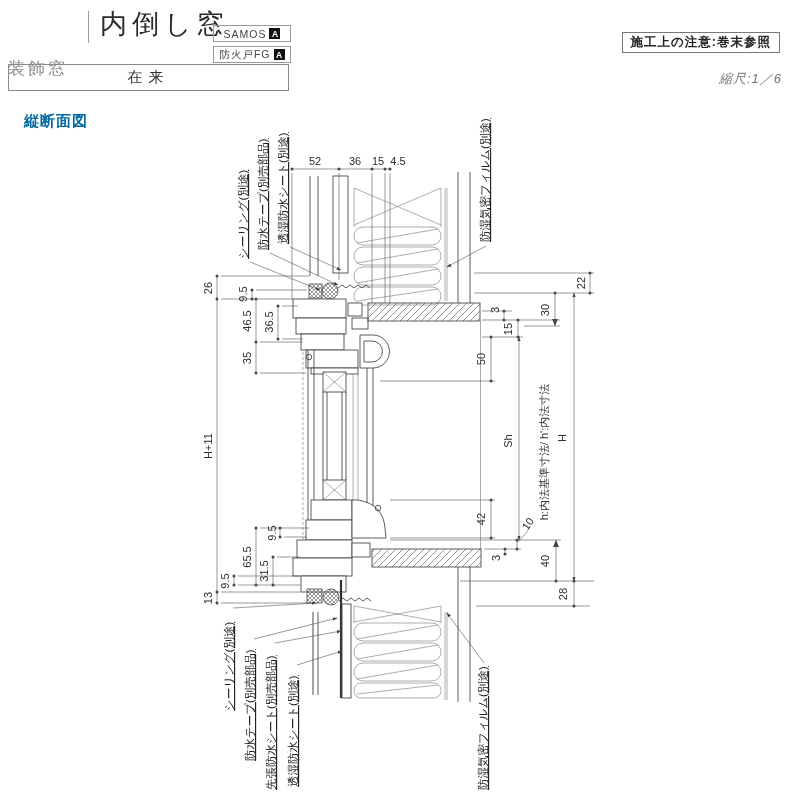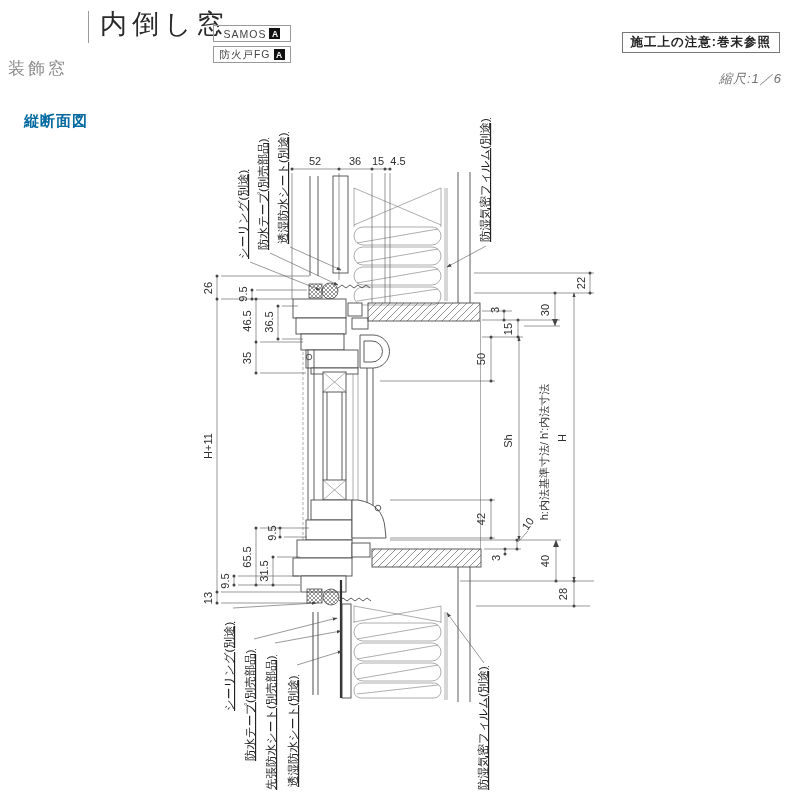--- a/index.html
+++ b/index.html
@@ -44,20 +44,21 @@
   <div class="abs badges">
     <div class="badge">
       <span>SAMOS</span>
       <span class="amark">A</span>
     </div>
     <div class="badge">
       <span>防火戸FG</span>
       <span class="amark">A</span>
     </div>
   </div>
+  <div class="abs zairai">在来</div>
   <div class="abs viewlabel">縦断面図</div>
   <div class="abs notebox">施工上の注意:巻末参照</div>
   <div class="abs scale">縮尺:1／6</div>
 
   <svg width="800" height="800" viewBox="0 0 800 800">
     <defs>
       <pattern id="ht" width="7" height="7" patternUnits="userSpaceOnUse">
         <path d="M0,7 L7,0" stroke="#666" stroke-width="0.7"></path>
       </pattern>
       <pattern id="xh" width="4" height="4" patternUnits="userSpaceOnUse">

